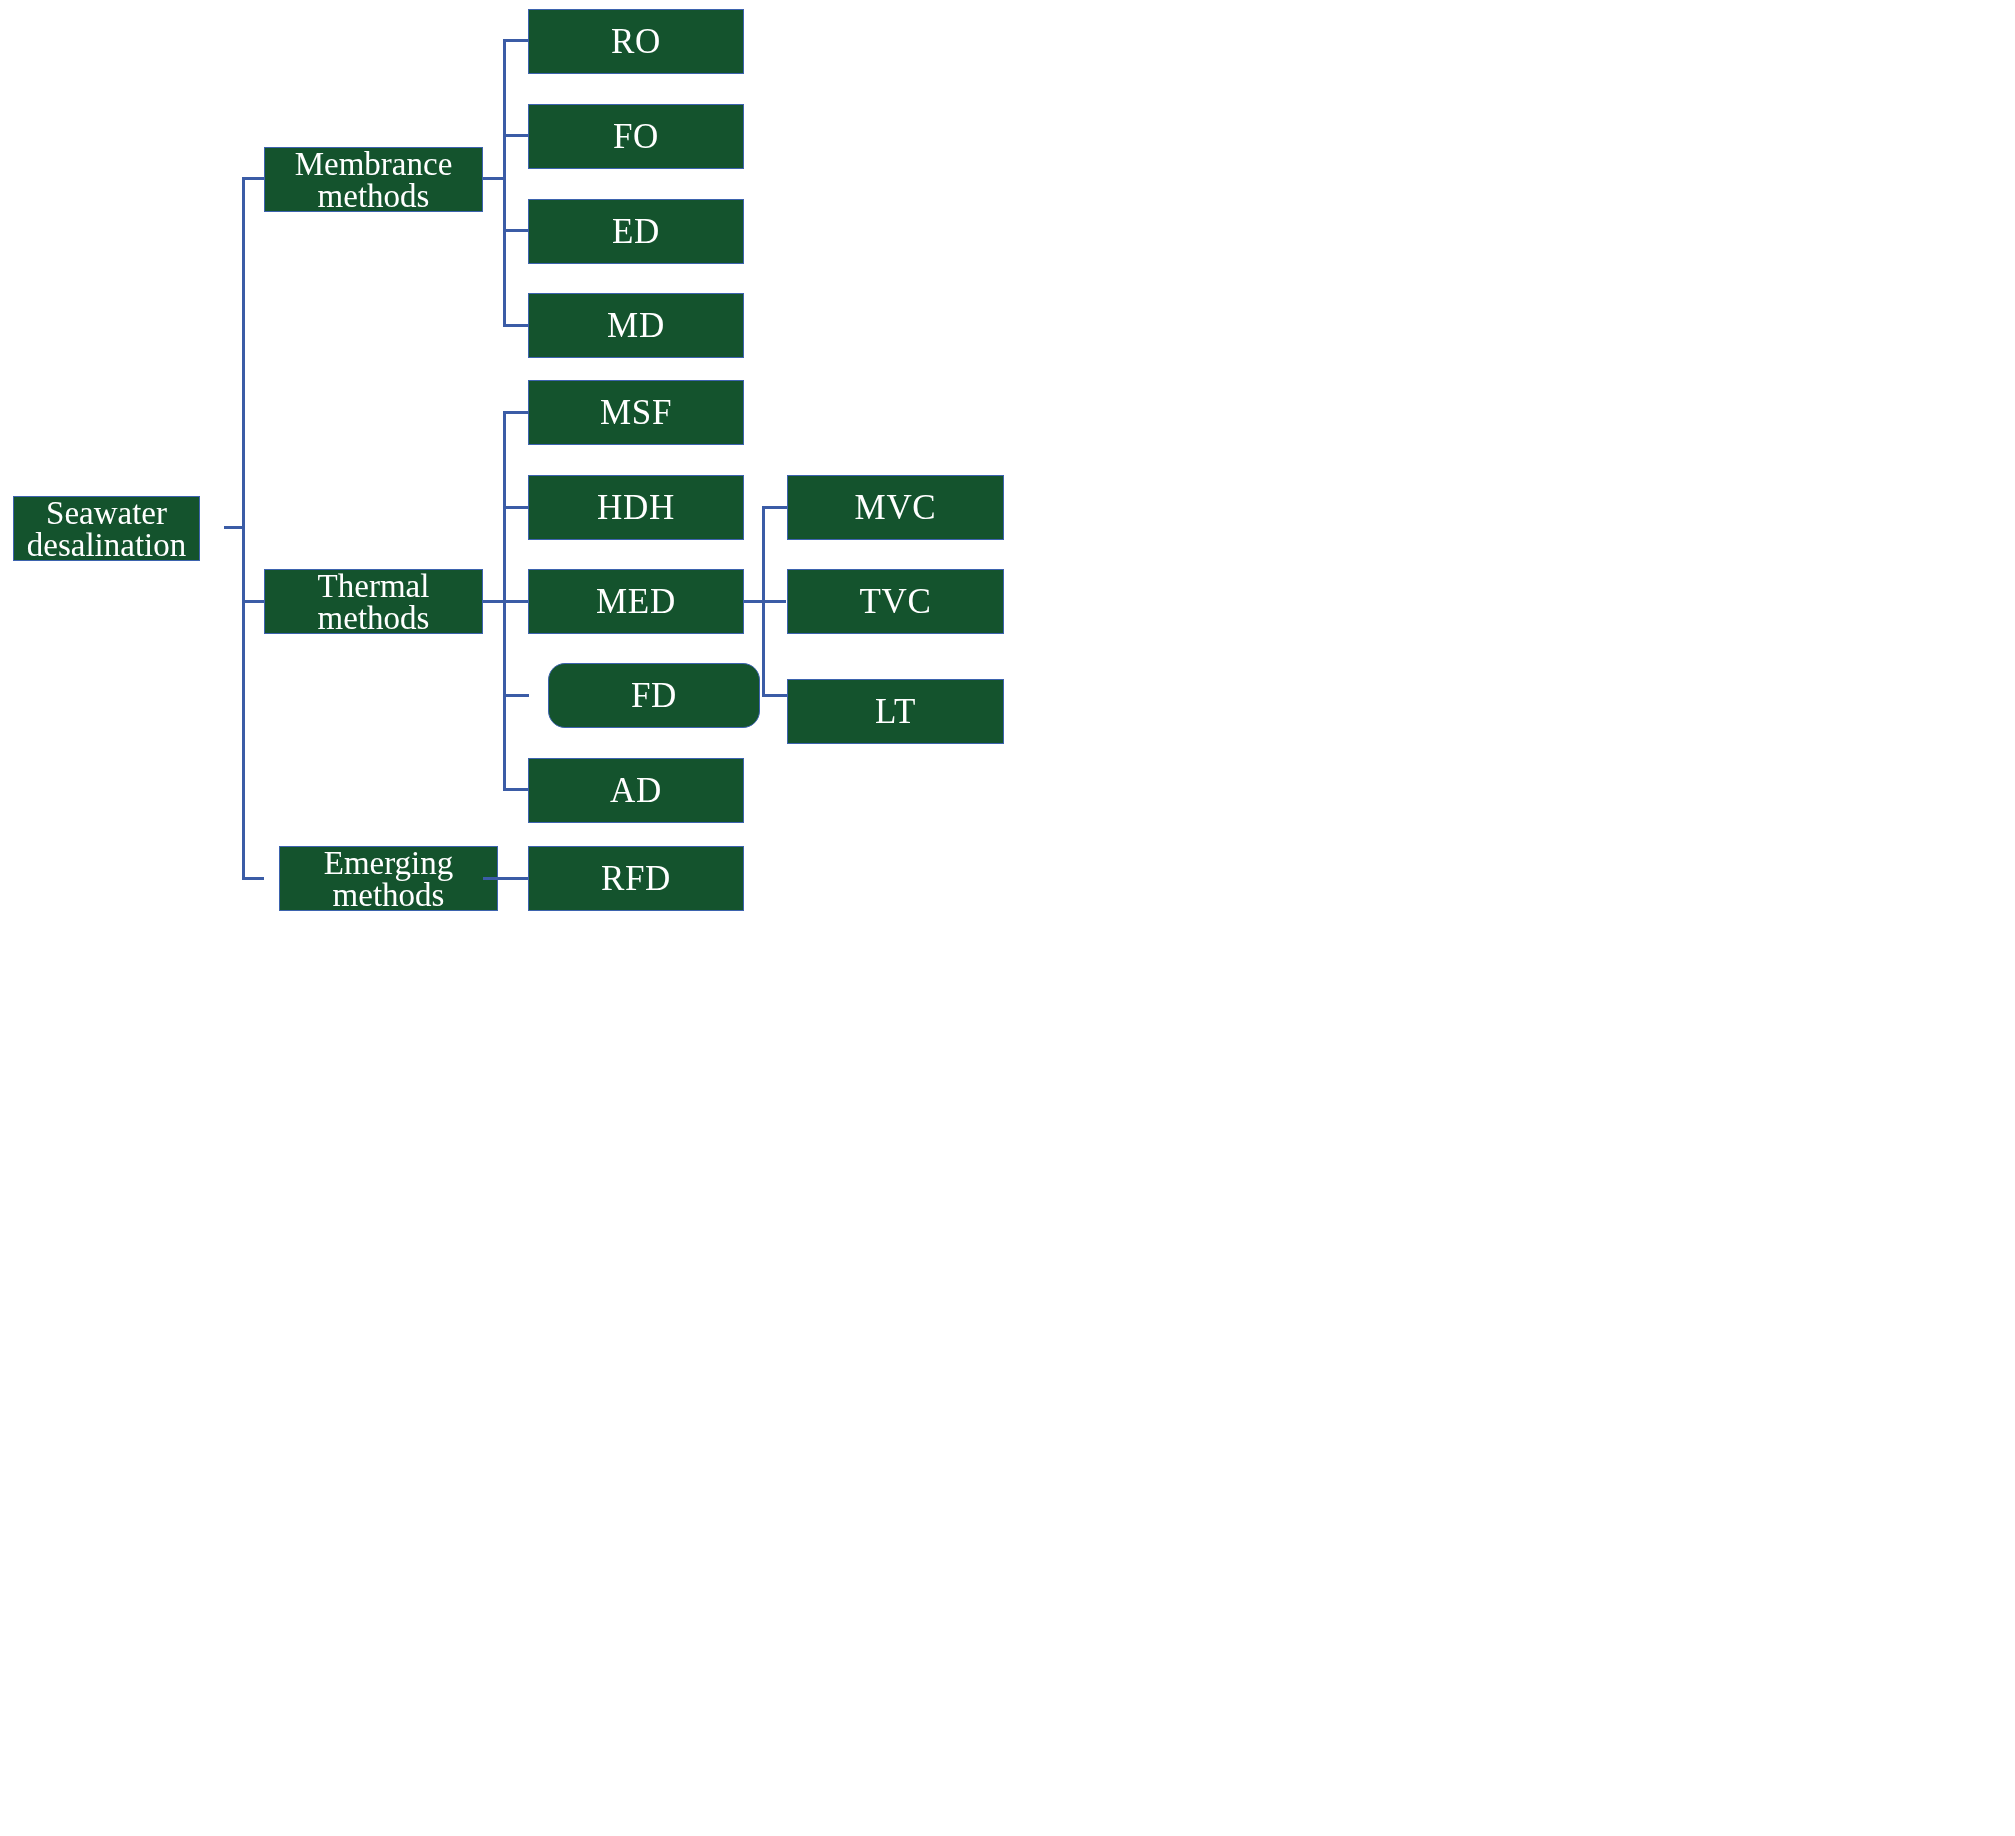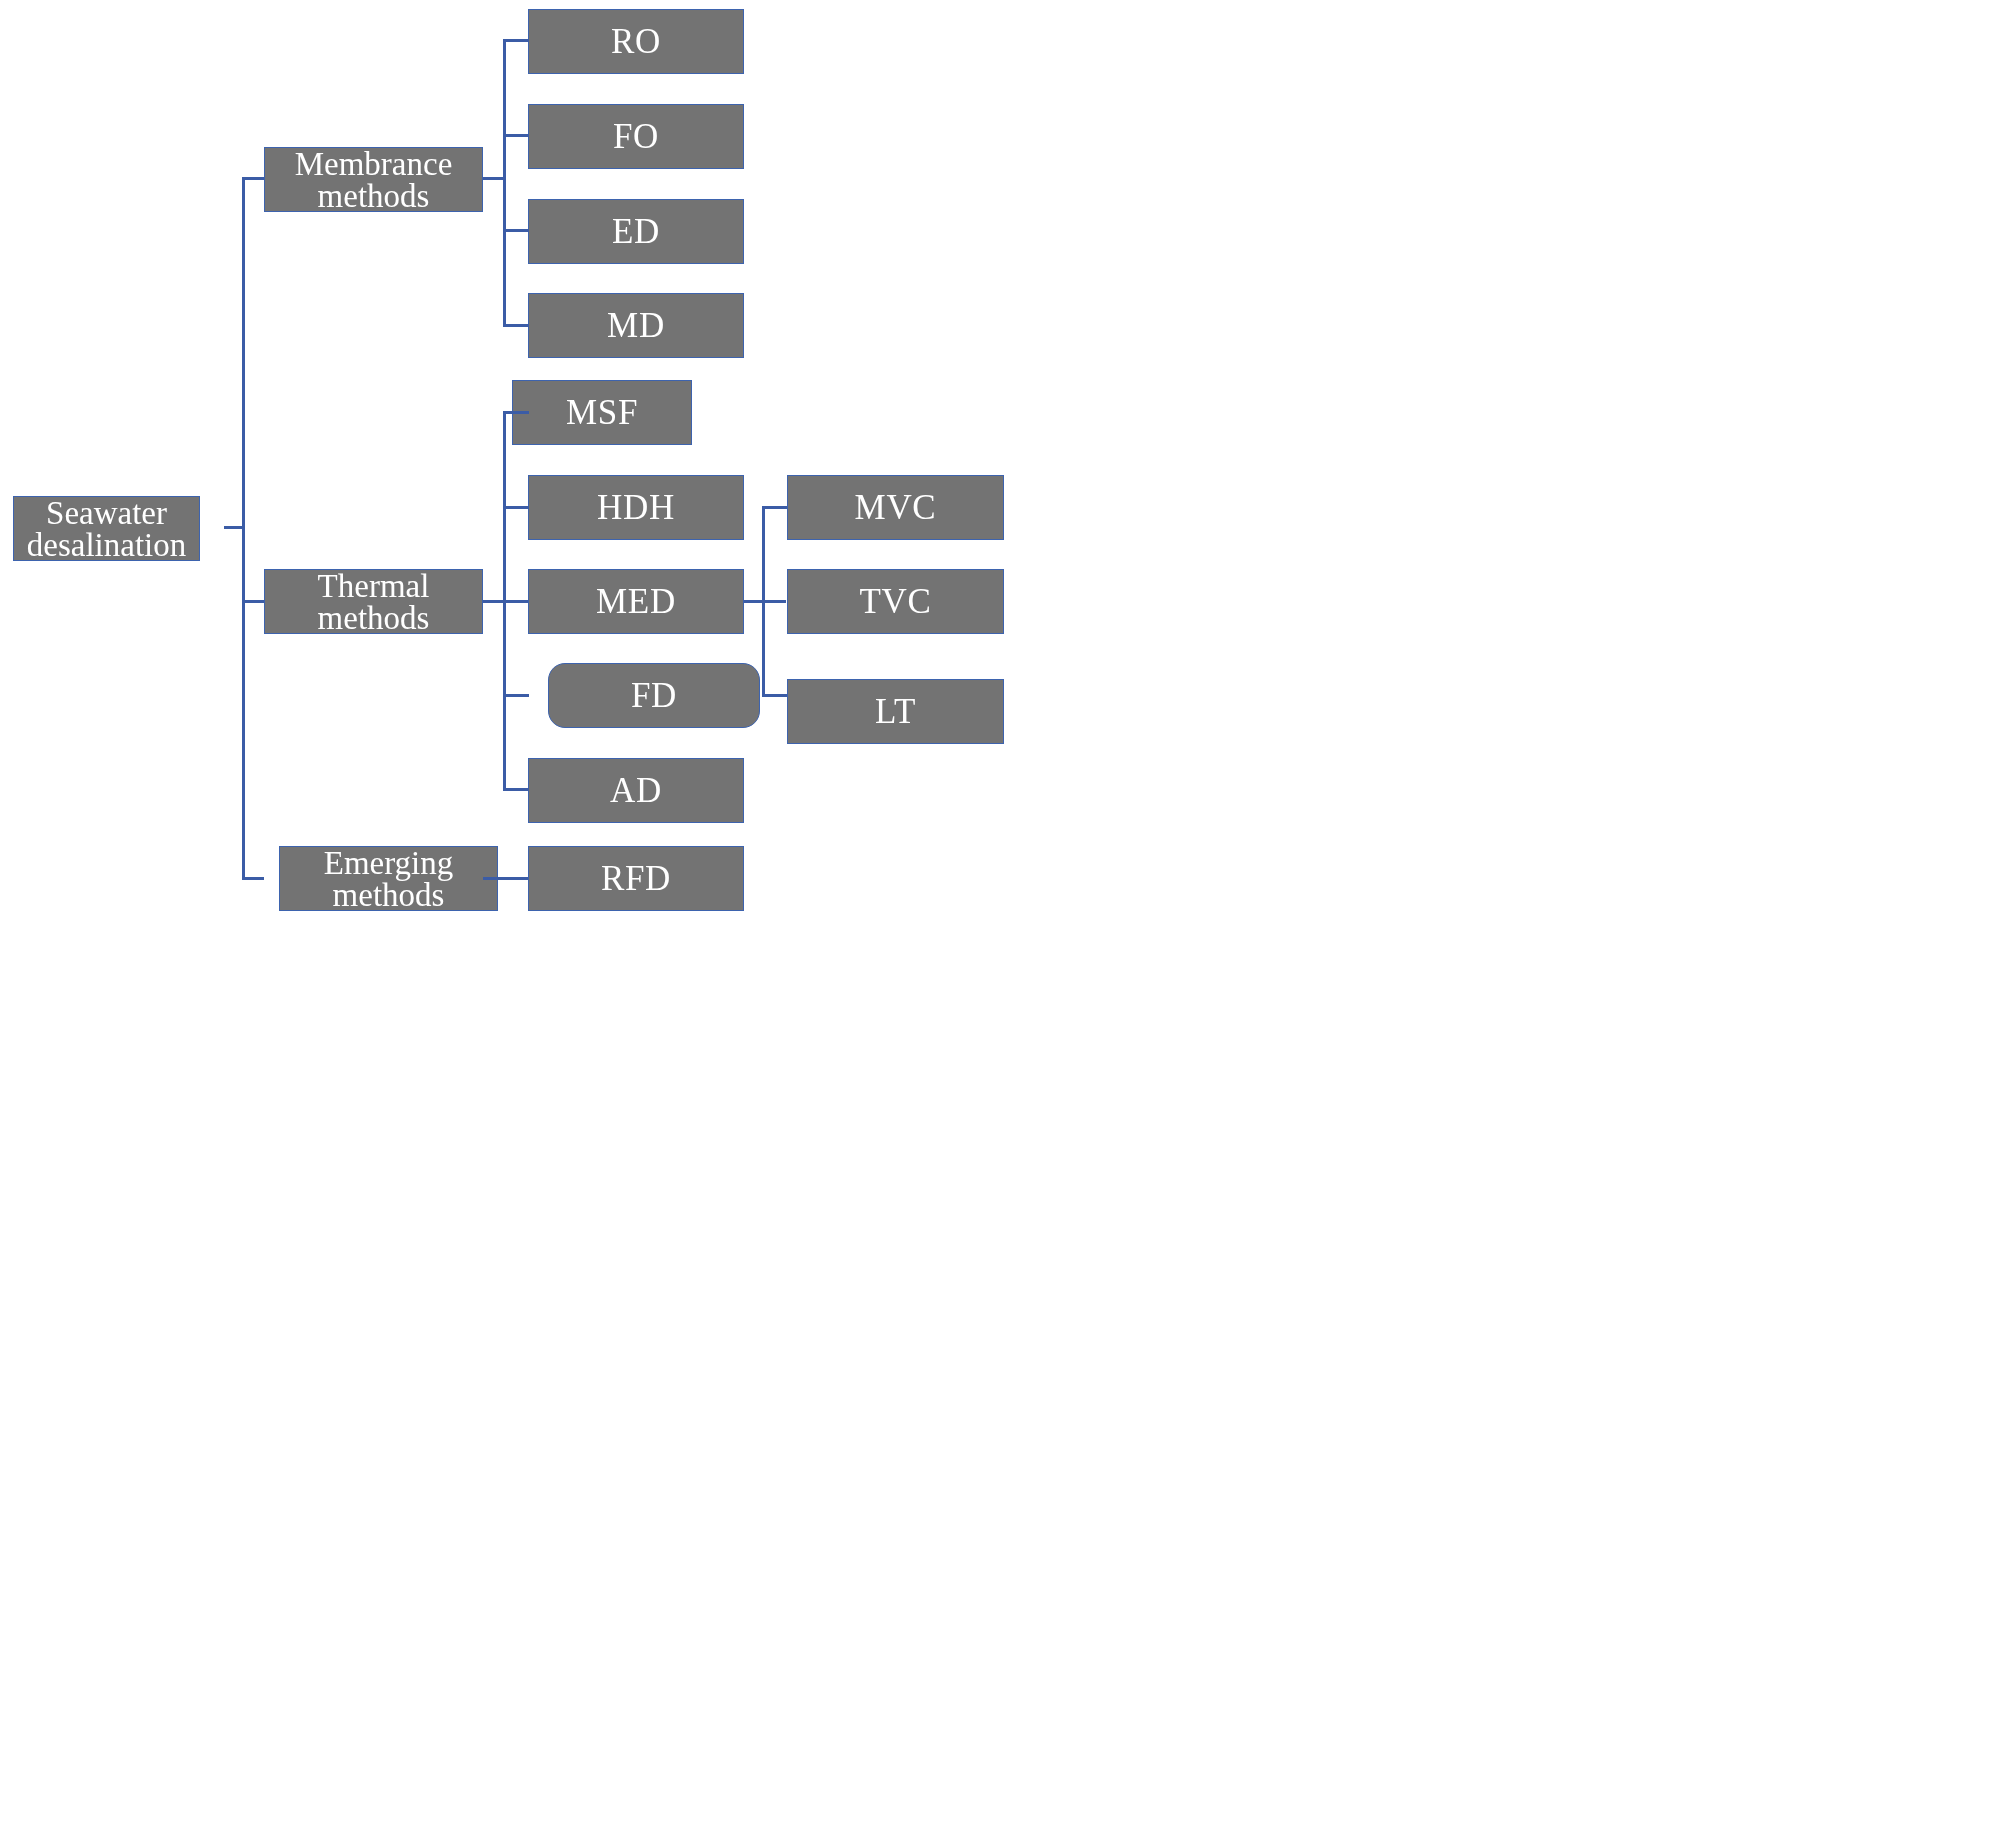--- a/index.html
+++ b/index.html
@@ -12,21 +12,21 @@
     width: 1007px;
     height: 918px;
     background: #ffffff;
     font-family: "Liberation Serif", "DejaVu Serif", serif;
     overflow: hidden;
   }
   .node {
     position: absolute;
     height: 65px;
     box-sizing: border-box;
-    background: #737373;
+    background: #14532d;
     border: 1.5px solid #3d63ae;
     color: #ffffff;
     display: flex;
     align-items: center;
     justify-content: center;
     text-align: center;
   }
   .node.big {
     font-size: 35px;
     line-height: 1;
@@ -80,21 +80,21 @@
   <div class="node big" style="left:528px; top:104px; width:216px;">
     <span>FO</span>
   </div>
   <div class="node big" style="left:528px; top:199px; width:216px;">
     <span>ED</span>
   </div>
   <div class="node big" style="left:528px; top:293px; width:216px;">
     <span>MD</span>
   </div>
 
-  <div class="node big" style="left:512px; top:380px; width:180px;text-align:center;">
+  <div class="node big" style="left:528px; top:380px; width:216px;text-align:center;">
     <span>MSF</span>
   </div>
   <div class="node big" style="left:528px; top:475px; width:216px;">
     <span>HDH</span>
   </div>
   <div class="node big" style="left:528px; top:569px; width:216px;">
     <span>MED</span>
   </div>
   <div class="node big" style="left:548px; top:663px; width:212px;border-radius:17px;">
     <span>FD</span>

